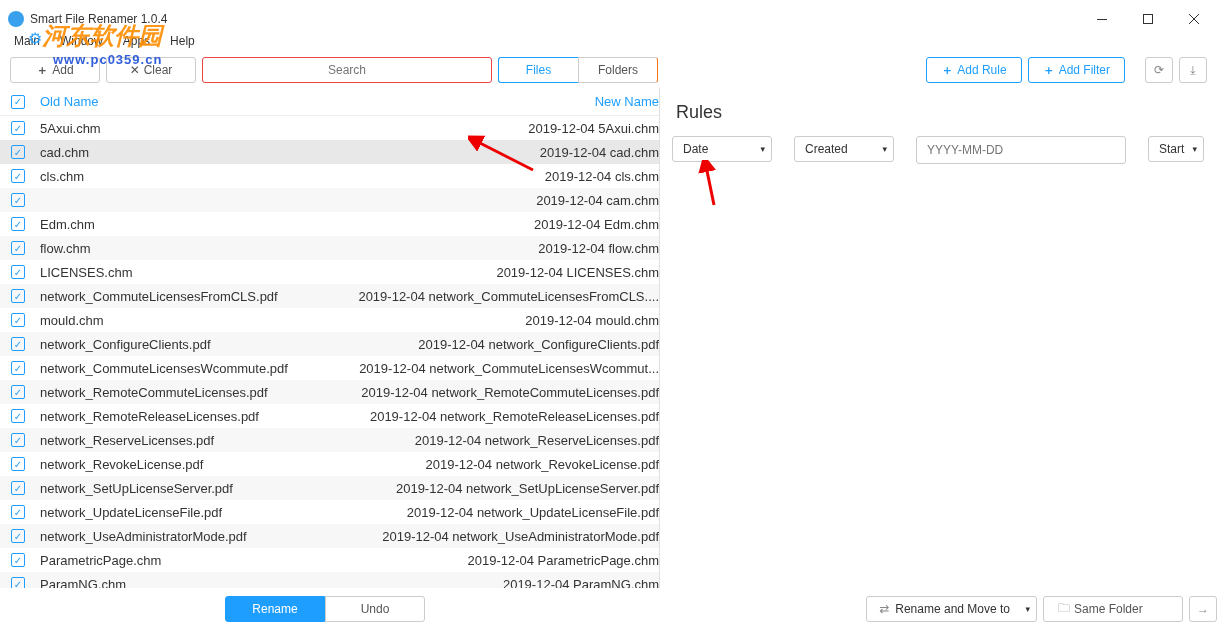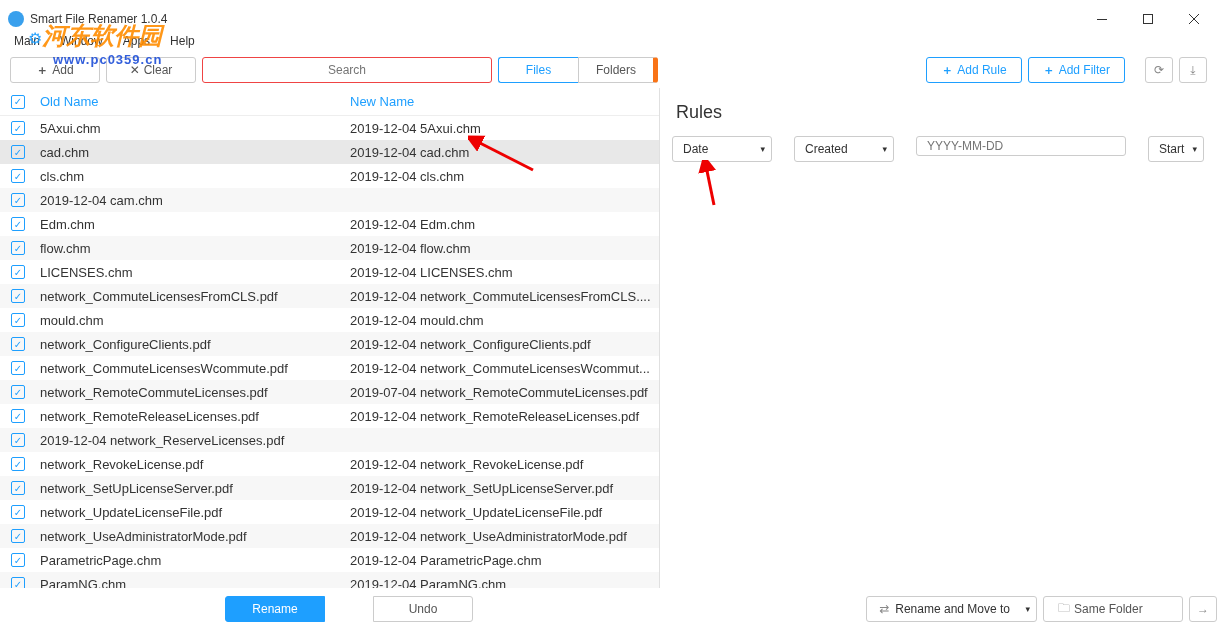--- a/index.html
+++ b/index.html
@@ -19,50 +19,50 @@
 .menubar span { padding: 2px 8px; cursor: pointer; }
 
 .toolbar { height: 36px; display: flex; align-items: center; padding: 4px 10px; gap: 6px; }
 .btn { height: 26px; border: 1px solid #ccc; background: #fff; border-radius: 3px; padding: 0 14px; font-size: 12px; color: #555; display: inline-flex; align-items: center; gap: 4px; cursor: pointer; }
 .btn.primary-outline { border-color: #1e9fff; color: #1e9fff; }
 .btn.active-seg { border-color: #1e9fff; color: #1e9fff; }
 .search-box { flex: 0 0 290px; height: 26px; border: 1px solid #ef4444; border-radius: 3px; padding: 0 8px; font-size: 12px; text-align: center; color: #888; }
 .seg { display: flex; }
 .seg .btn { border-radius: 0; border-right: none; flex: 0 0 80px; justify-content: center; }
 .seg .btn:first-child { border-radius: 3px 0 0 3px; }
-.seg .btn:last-child { border-radius: 0 3px 3px 0; border-right: 5px solid #f97316; }
+.seg .btn:last-child { border-radius: 0 3px 3px 0; border-right: 1px solid #f97316; }
 .seg .btn.active-seg:last-child { border-right-color: #1e9fff;}
 .icon-btn { width: 28px; height: 26px; border: 1px solid #ccc; border-radius: 3px; display: inline-flex; align-items: center; justify-content: center; color: #888; cursor: pointer; font-size: 12px; }
 
 .main-area { display: flex; height: 500px; }
 .file-table { flex: 0 0 660px; border-right: 1px solid #e0e0e0; overflow: hidden; }
 .table-header { display: flex; height: 28px; align-items: center; background: #fff; border-bottom: 1px solid #eee; font-size: 13px; color: #1e9fff; font-weight: 500; }
 .col-check { flex: 0 0 36px; display: flex; align-items: center; justify-content: center; }
 .col-old { flex: 0 0 310px; padding-left: 4px; }
-.col-new { flex: 1; padding-left: 4px; }
+.col-new { flex: 1; padding-left: 4px; text-align: right; }
 .table-body { overflow-y: auto; height: 472px; }
 .row { display: flex; height: 24px; align-items: center; font-size: 13px; color: #333; }
 .row:nth-child(even) { background: #f7f7f7; }
 .row.highlight { background: #e8e8e8; }
 .checkbox { width: 14px; height: 14px; border: 1px solid #1e9fff; border-radius: 2px; display: inline-flex; align-items: center; justify-content: center; color: #1e9fff; font-size: 10px; }
 .col-new-cell { overflow: hidden; text-overflow: ellipsis; white-space: nowrap; }
 
 .right-panel { flex: 1; padding: 0; position: relative; }
 .rules-header { height: 40px; display: flex; align-items: center; padding: 12px 16px 4px; font-size: 18px; color: #333; font-weight: 500; }
 .rule-row { display: flex; align-items: flex-start; gap: 22px; padding: 8px 12px; }
 .dd { height: 26px; border: 1px solid #ccc; border-radius: 3px; padding: 0 22px 0 10px; font-size: 12px; color: #333; background: #fff; position: relative; display: inline-flex; align-items: center; cursor: pointer; }
 .dd::after { content: "▾"; position: absolute; right: 6px; font-size: 9px; color: #333; }
-.rule-input { height: 20px; border: 1px solid #ccc; border-radius: 3px; padding: 0 10px; font-size: 12px; color: #888; width: 210px; }
+.rule-input { height: 28px; border: 1px solid #ccc; border-radius: 3px; padding: 0 10px; font-size: 12px; color: #888; width: 210px; }
 .rule-close { width: 24px; height: 24px; border: 1px solid #ccc; border-radius: 3px; display: inline-flex; align-items: center; justify-content: center; color: #888; cursor: pointer; font-size: 12px; }
 
 .footer { position: absolute; bottom: 0; left: 0; right: 0; height: 38px; display: flex; align-items: center; padding: 0 0; gap: 0; }
 .footer-left { display: flex; margin-left: 225px; }
 .footer-left .btn { border-radius: 0; width: 100px; justify-content: center; }
 .footer-left .btn.primary { background: #1e9fff; border-color: #1e9fff; color: #fff; border-radius: 3px 0 0 3px; }
-.footer-left .btn.undo { border-radius: 0 3px 3px 0; margin-left: 48px; }
+.footer-left .btn.undo { border-radius: 0 3px 3px 0; }
 .footer-right { margin-left: auto; display: flex; gap: 6px; align-items: center; }
 .footer-right .dd { padding: 0 26px 0 12px; }
 
 .arrow-red { position: absolute; pointer-events: none; z-index: 50; }
 .arrow1 { left: 468px; top: 135px; }
 .arrow2 { left: 696px; top: 160px; }
 
 .plus-ico { font-weight: bold; }
 </style>
 </head>
@@ -215,33 +215,34 @@
             <span class="checkbox">✓</span>
           </div>
           <div class="col-old">network_CommuteLicensesWcommute.pdf</div>
           <div class="col-new col-new-cell">2019-12-04 network_CommuteLicensesWcommut...</div>
         </div>
         <div class="row">
           <div class="col-check">
             <span class="checkbox">✓</span>
           </div>
           <div class="col-old">network_RemoteCommuteLicenses.pdf</div>
-          <div class="col-new col-new-cell">2019-07-04 network_RemoteCommuteLicenses.pdf</div>
+          <div class="col-new col-new-cell">2019-12-04 network_RemoteCommuteLicenses.pdf</div>
         </div>
         <div class="row">
           <div class="col-check">
             <span class="checkbox">✓</span>
           </div>
           <div class="col-old">network_RemoteReleaseLicenses.pdf</div>
           <div class="col-new col-new-cell">2019-12-04 network_RemoteReleaseLicenses.pdf</div>
         </div>
         <div class="row">
           <div class="col-check">
             <span class="checkbox">✓</span>
           </div>
+          <div class="col-old">network_ReserveLicenses.pdf</div>
           <div class="col-new col-new-cell">2019-12-04 network_ReserveLicenses.pdf</div>
         </div>
         <div class="row">
           <div class="col-check">
             <span class="checkbox">✓</span>
           </div>
           <div class="col-old">network_RevokeLicense.pdf</div>
           <div class="col-new col-new-cell">2019-12-04 network_RevokeLicense.pdf</div>
         </div>
         <div class="row">

